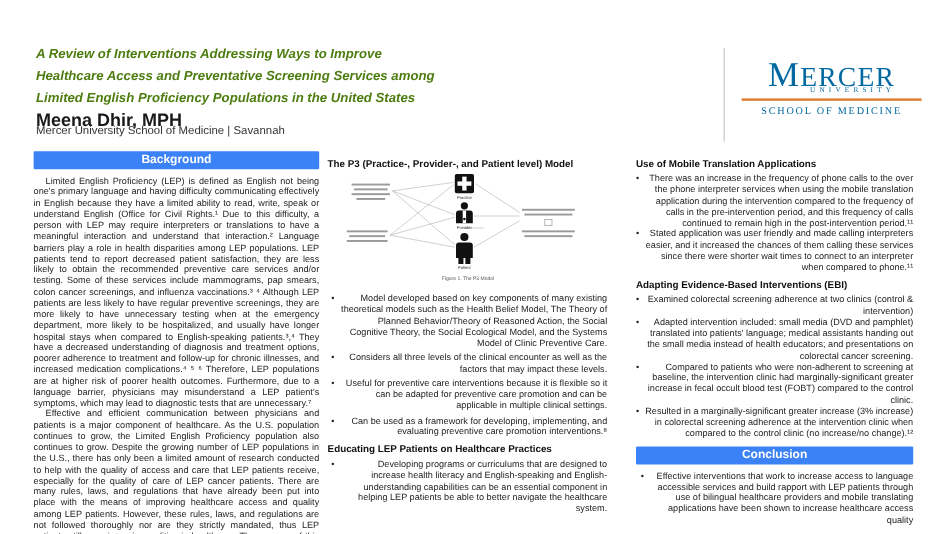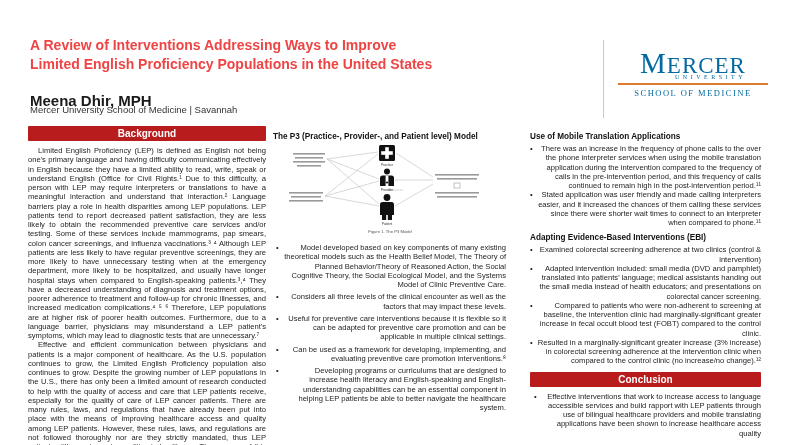--- a/index.html
+++ b/index.html
@@ -1,33 +1,33 @@
 <!DOCTYPE html>
 <html><head>
 <meta charset="utf-8">
 <style>
   html,body{margin:0;padding:0;background:#fff;}
   body{width:792px;height:445px;overflow:hidden;font-family:"Liberation Sans",sans-serif;color:#222;}
   .poster{position:relative;width:792px;height:445px;background:#fff;}
 
   
   .header{position:absolute;left:0;top:0;width:792px;height:122px;}
-  .title{position:absolute;left:30px;top:36px;width:575px;font-size:14px;font-weight:bold;line-height:18.5px;color:#ef4444;letter-spacing:0;}
+  .title{position:absolute;left:30px;top:36px;width:575px;font-size:11px;font-weight:bold;line-height:18.5px;color:#4d7c0f;letter-spacing:0;font-style:italic;}
   .author{position:absolute;left:30px;top:92px;font-size:15px;font-weight:bold;color:#1a1a1a;}
   .affiliation{position:absolute;left:30px;top:104px;font-size:9.5px;color:#333;}
   .v-divider{position:absolute;left:603px;top:40px;width:1px;height:78px;background:#c9c9c9;}
   .logo{position:absolute;left:618px;top:52px;width:150px;text-align:center;font-family:"Liberation Serif",serif;color:#0369a1;}
   .logo-main{font-size:23px;letter-spacing:1px;line-height:22px;}
   .logo-main .bigM{font-size:29px;}
   .logo-univ{font-size:6px;letter-spacing:3.5px;margin-top:-3px;text-align:right;padding-right:22px;}
   .logo-rule{height:2px;background:#df7b2e;margin:3px 0 3px 0;}
   .logo-school{font-size:8.5px;letter-spacing:1.5px;}
 
   
-  .bar{background:#b91c1c;color:#fff;font-weight:bold;font-size:10px;text-align:center;line-height:15px;height:15px;border-radius:1px;}
+  .bar{background:#3b82f6;color:#fff;font-weight:bold;font-size:10px;text-align:center;line-height:15px;height:15px;border-radius:1px;}
   .col-left{position:absolute;left:28px;top:126px;width:238px;}
   .results-wrap{position:absolute;left:273px;top:126px;width:488px;}
   .results-cols{display:flex;gap:24px;margin-top:5px;}
   .col-mid{width:233px;}
   .col-right{width:231px;}
 
   .para{font-size:7.6px;line-height:9.25px;text-align:justify;margin:0;text-indent:10px;color:#1d1d1d;}
   .col-left .para:first-of-type{margin-top:5px;}
 
   h3.subhead{font-size:8.2px;font-weight:bold;margin:6px 0 3px 0;color:#111;}
@@ -49,20 +49,21 @@
   .figure-wrap svg{display:inline-block;}
 </style>
 </head>
 <body>
 
 <div class="poster">
 
   <div class="header">
     <div class="title">
       <div>A Review of Interventions Addressing Ways to Improve</div>
+      <div>Healthcare Access and Preventative Screening Services among</div>
       <div>Limited English Proficiency Populations in the United States</div>
     </div>
     <div class="author">Meena Dhir, MPH</div>
     <div class="affiliation">Mercer University School of Medicine | Savannah</div>
     <div class="v-divider"></div>
     <div class="logo">
       <div class="logo-main"><span class="bigM">M</span><span>ERCER</span></div>
       <div class="logo-univ">UNIVERSITY</div>
       <div class="logo-rule"></div>
       <div class="logo-school">SCHOOL OF MEDICINE</div>
@@ -145,20 +146,21 @@
           </svg>
         </div>
 
         <ul>
           <li>Model developed based on key components of many existing theoretical models such as the Health Belief Model, The Theory of Planned Behavior/Theory of Reasoned Action, the Social Cognitive Theory, the Social Ecological Model, and the Systems Model of Clinic Preventive Care.</li>
           <li>Considers all three levels of the clinical encounter as well as the factors that may impact these levels.</li>
           <li>Useful for preventive care interventions because it is flexible so it can be adapted for preventive care promotion and can be applicable in multiple clinical settings.</li>
           <li>Can be used as a framework for developing, implementing, and evaluating preventive care promotion interventions.⁸</li>
         </ul>
 
+        <h3 class="subhead">Educating LEP Patients on Healthcare Practices</h3>
         <ul>
           <li>Developing programs or curriculums that are designed to increase health literacy and English-speaking and English-understanding capabilities can be an essential component in helping LEP patients be able to better navigate the healthcare system.</li>
 
         </ul>
 
       </div>
 
       <div class="col-right">
         <h3 class="subhead first">Use of Mobile Translation Applications</h3>
         <ul>

